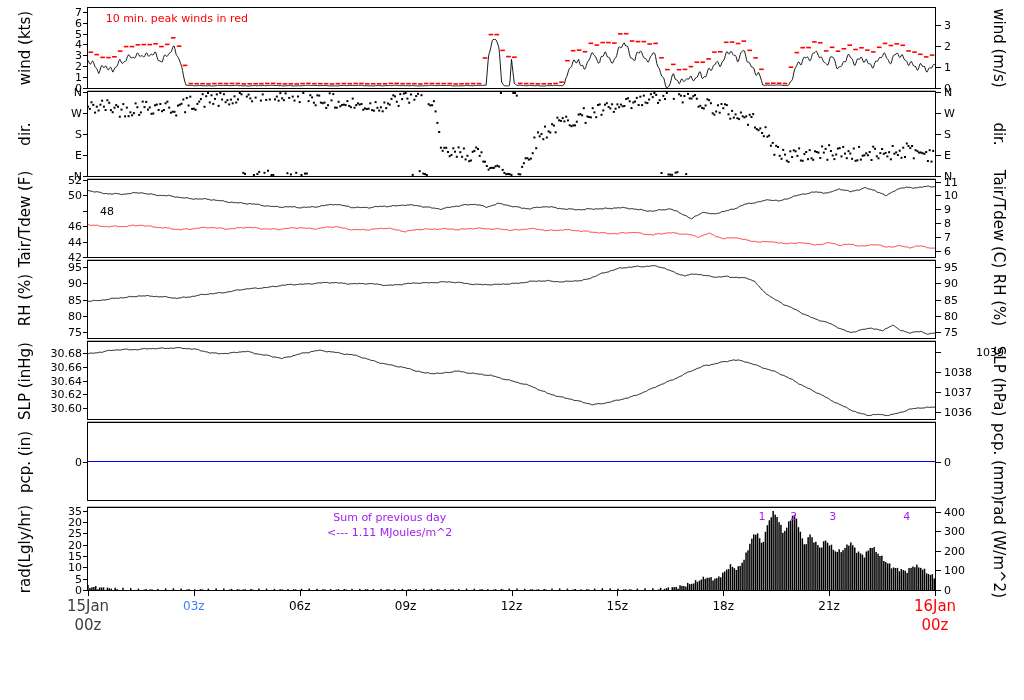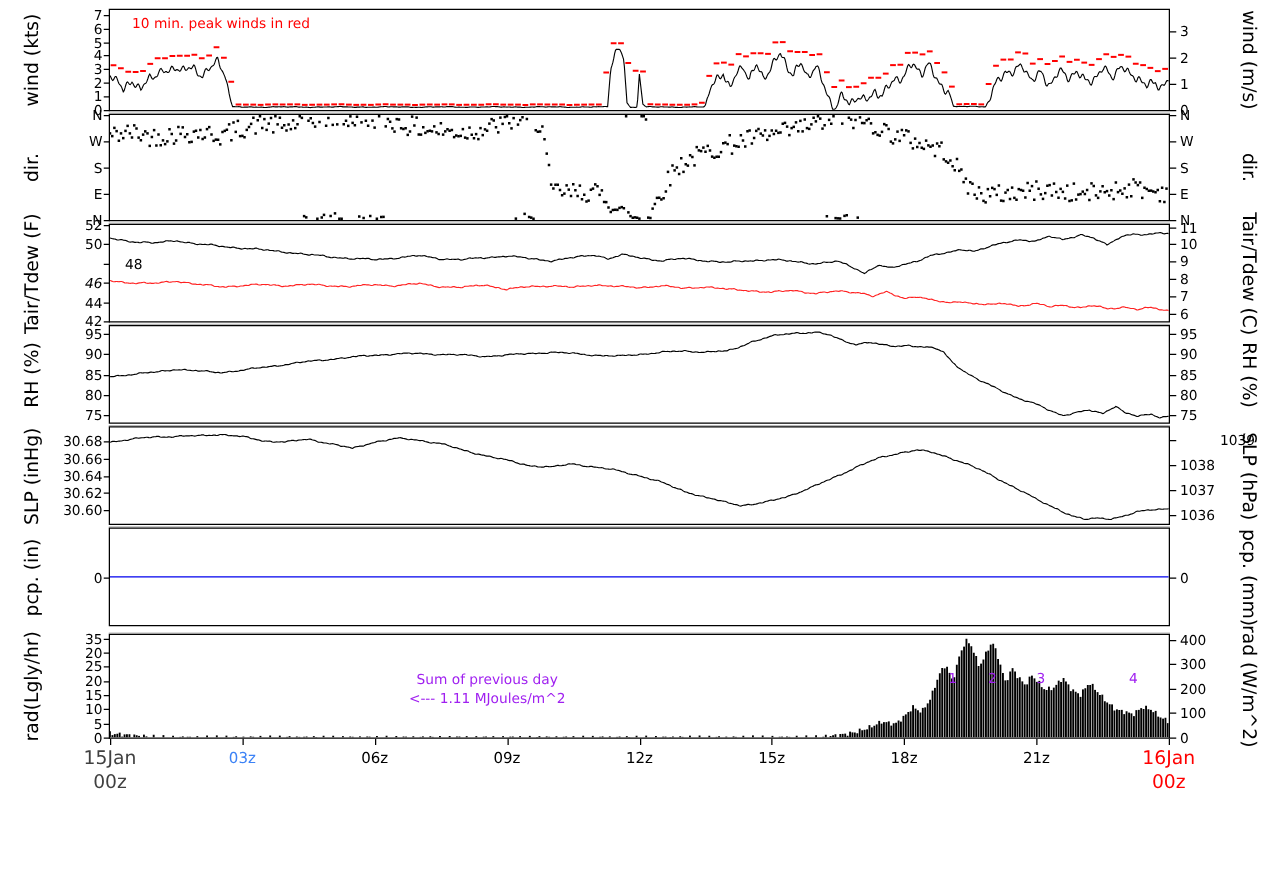--- a/index.html
+++ b/index.html
@@ -9,21 +9,21 @@
   .panel svg{display:block;}
   .sep{position:absolute;left:87px;width:849px;height:1px;background:#b8b8b8;}
   .tickmark{position:absolute;background:#000;}
   .ticklabel{position:absolute;font-size:11px;color:#000;height:13px;line-height:13px;white-space:nowrap;}
   .ticklabel.left{left:24px;width:58px;text-align:right;}
   .ticklabel.right{left:944px;width:60px;text-align:left;}
   .axistitle{position:absolute;width:200px;height:20px;font-size:15px;color:#000;text-align:center;white-space:nowrap;}
   .axistitle.left{transform:rotate(-90deg);}
   .axistitle.right{transform:rotate(90deg);}
   .anno{position:absolute;font-size:11px;white-space:nowrap;}
-  .anno.center{transform:translateX(-50%);margin-top:26px;}
+  .anno.center{transform:translateX(-50%);}
   .xticklabel{position:absolute;font-size:12px;color:#000;width:60px;text-align:center;transform:translateX(-50%);}
   .xend{position:absolute;top:597px;width:100px;text-align:center;font-size:15px;line-height:19px;transform:translateX(-50%);}
   .title{position:absolute;top:648px;left:0;width:1024px;text-align:center;font-size:17px;}
 </style>
 </head>
 <body>
 
 <div class="page">
   <div id="chart">
       <div class="panel" style="left: 87px; top: 7px;">
@@ -724,21 +724,21 @@
           <g>
             <path d="M0.0 44.4L0.7 44.6L1.4 44.9L2.1 45.2L2.8 45.4L3.5 45.4L4.2 45.3L4.9 45.2L5.6 45.2L6.4 45.3L7.1 45.4L7.8 45.3L8.5 45.2L9.2 45.2L9.9 45.4L10.6 45.7L11.3 46.1L12.0 46.3L12.7 46.4L13.4 46.3L14.1 46.4L14.8 46.5L15.5 46.6L16.2 46.7L16.9 46.6L17.6 46.5L18.4 46.5L19.1 46.6L19.8 46.8L20.5 47.0L21.2 46.9L21.9 46.7L22.6 46.5L23.3 46.3L24.0 46.3L24.7 46.2L25.4 46.1L26.1 46.0L26.8 45.8L27.5 45.8L28.2 46.1L28.9 46.4L29.6 46.6L30.4 46.7L31.1 46.6L31.8 46.5L32.5 46.5L33.2 46.7L33.9 46.7L34.6 46.7L35.3 46.6L36.0 46.4L36.7 46.4L37.4 46.5L38.1 46.6L38.8 46.6L39.5 46.4L40.2 46.1L40.9 45.9L41.6 45.7L42.4 45.7L43.1 45.6L43.8 45.4L44.5 45.2L45.2 45.1L45.9 45.3L46.6 45.5L47.3 45.8L48.0 45.8L48.7 45.7L49.4 45.6L50.1 45.4L50.8 45.4L51.5 45.4L52.2 45.4L52.9 45.2L53.6 45.2L54.3 45.3L55.1 45.5L55.8 45.8L56.5 46.1L57.2 46.1L57.9 46.0L58.6 45.9L59.3 45.8L60.0 45.9L60.7 46.0L61.4 46.0L62.1 46.0L62.8 46.0L63.5 46.2L64.2 46.5L64.9 46.9L65.6 47.2L66.3 47.3L67.1 47.3L67.8 47.2L68.5 47.3L69.2 47.5L69.9 47.6L70.6 47.6L71.3 47.5L72.0 47.5L72.7 47.5L73.4 47.8L74.1 48.0L74.8 48.1L75.5 47.9L76.2 47.7L76.9 47.6L77.6 47.6L78.3 47.7L79.1 47.8L79.8 47.8L80.5 47.8L81.2 47.9L81.9 48.2L82.6 48.6L83.3 49.0L84.0 49.2L84.7 49.2L85.4 49.2L86.1 49.2L86.8 49.3L87.5 49.5L88.2 49.6L88.9 49.5L89.6 49.4L90.3 49.3L91.1 49.5L91.8 49.7L92.5 49.8L93.2 49.7L93.9 49.4L94.6 49.1L95.3 49.0L96.0 49.0L96.7 49.0L97.4 49.0L98.1 48.9L98.8 48.8L99.5 48.9L100.2 49.1L100.9 49.3L101.6 49.5L102.3 49.4L103.1 49.2L103.8 49.0L104.5 48.8L105.2 48.8L105.9 48.8L106.6 48.7L107.3 48.5L108.0 48.3L108.7 48.2L109.4 48.3L110.1 48.4L110.8 48.4L111.5 48.1L112.2 47.7L112.9 47.5L113.6 47.4L114.3 47.4L115.1 47.4L115.8 47.4L116.5 47.3L117.2 47.3L117.9 47.5L118.6 47.8L119.3 48.0L120.0 48.0L120.7 47.9L121.4 47.7L122.1 47.6L122.8 47.6L123.5 47.6L124.2 47.7L124.9 47.7L125.6 47.6L126.3 47.6L127.1 47.8L127.8 48.1L128.5 48.2L129.2 48.2L129.9 48.0L130.6 47.8L131.3 47.8L132.0 47.9L132.7 48.1L133.4 48.2L134.1 48.2L134.8 48.3L135.5 48.5L136.2 48.8L136.9 49.1L137.6 49.3L138.3 49.3L139.0 49.1L139.8 49.0L140.5 48.9L141.2 49.0L141.9 49.0L142.6 48.9L143.3 48.7L144.0 48.5L144.7 48.5L145.4 48.6L146.1 48.7L146.8 48.6L147.5 48.3L148.2 48.0L148.9 47.7L149.6 47.6L150.3 47.7L151.0 47.7L151.8 47.7L152.5 47.6L153.2 47.6L153.9 47.7L154.6 48.0L155.3 48.1L156.0 48.1L156.7 47.9L157.4 47.6L158.1 47.4L158.8 47.4L159.5 47.5L160.2 47.5L160.9 47.4L161.6 47.3L162.3 47.4L163.0 47.5L163.8 47.7L164.5 47.8L165.2 47.8L165.9 47.6L166.6 47.4L167.3 47.4L168.0 47.6L168.7 47.8L169.4 48.0L170.1 48.1L170.8 48.2L171.5 48.4L172.2 48.7L172.9 49.1L173.6 49.2L174.3 49.2L175.0 49.0L175.8 48.8L176.5 48.8L177.2 48.9L177.9 49.0L178.6 49.0L179.3 48.9L180.0 48.9L180.7 49.0L181.4 49.1L182.1 49.3L182.8 49.3L183.5 49.1L184.2 48.8L184.9 48.7L185.6 48.7L186.3 48.9L187.0 49.1L187.8 49.1L188.5 49.1L189.2 49.2L189.9 49.4L190.6 49.6L191.3 49.8L192.0 49.7L192.7 49.5L193.4 49.2L194.1 49.0L194.8 48.9L195.5 48.9L196.2 48.8L196.9 48.7L197.6 48.4L198.3 48.3L199.0 48.4L199.8 48.4L200.5 48.4L201.2 48.2L201.9 47.9L202.6 47.7L203.3 47.6L204.0 47.7L204.7 47.8L205.4 47.9L206.1 47.9L206.8 47.9L207.5 48.0L208.2 48.2L208.9 48.4L209.6 48.4L210.3 48.2L211.0 47.9L211.7 47.7L212.5 47.7L213.2 47.8L213.9 47.9L214.6 48.0L215.3 48.0L216.0 47.9L216.7 48.0L217.4 48.3L218.1 48.4L218.8 48.4L219.5 48.3L220.2 48.1L220.9 48.0L221.6 48.2L222.3 48.4L223.0 48.6L223.7 48.7L224.5 48.8L225.2 48.9L225.9 49.0L226.6 49.2L227.3 49.4L228.0 49.3L228.7 49.0L229.4 48.7L230.1 48.4L230.8 48.3L231.5 48.3L232.2 48.3L232.9 48.1L233.6 47.9L234.3 47.8L235.0 47.8L235.7 47.8L236.5 47.7L237.2 47.5L237.9 47.2L238.6 46.9L239.3 46.9L240.0 46.9L240.7 47.1L241.4 47.2L242.1 47.2L242.8 47.1L243.5 47.1L244.2 47.3L244.9 47.3L245.6 47.3L246.3 47.0L247.0 46.7L247.7 46.5L248.5 46.6L249.2 46.8L249.9 47.0L250.6 47.2L251.3 47.2L252.0 47.3L252.7 47.4L253.4 47.7L254.1 48.0L254.8 48.1L255.5 48.0L256.2 47.9L256.9 48.0L257.6 48.3L258.3 48.6L259.0 49.0L259.7 49.2L260.5 49.3L261.2 49.5L261.9 49.7L262.6 49.9L263.3 50.1L264.0 50.0L264.7 49.8L265.4 49.6L266.1 49.4L266.8 49.5L267.5 49.6L268.2 49.7L268.9 49.6L269.6 49.6L270.3 49.5L271.0 49.6L271.7 49.8L272.5 49.8L273.2 49.7L273.9 49.5L274.6 49.3L275.3 49.3L276.0 49.5L276.7 49.8L277.4 49.9L278.1 50.0L278.8 49.9L279.5 50.0L280.2 50.1L280.9 50.2L281.6 50.1L282.3 49.9L283.0 49.5L283.7 49.1L284.5 49.0L285.2 49.0L285.9 49.0L286.6 49.0L287.3 48.8L288.0 48.7L288.7 48.7L289.4 48.7L290.1 48.8L290.8 48.7L291.5 48.5L292.2 48.2L292.9 48.1L293.6 48.2L294.3 48.5L295.0 48.6L295.7 48.7L296.4 48.6L297.2 48.5L297.9 48.5L298.6 48.6L299.3 48.5L300.0 48.3L300.7 48.2L301.4 48.1L302.1 48.1L302.8 48.4L303.5 48.7L304.2 49.0L304.9 49.1L305.6 49.2L306.3 49.3L307.0 49.6L307.7 49.9L308.4 50.1L309.2 50.1L309.9 50.0L310.6 50.0L311.3 50.2L312.0 50.6L312.7 51.0L313.4 51.2L314.1 51.4L314.8 51.4L315.5 51.5L316.2 51.7L316.9 51.9L317.6 51.9L318.3 51.5L319.0 51.0L319.7 50.7L320.4 50.5L321.2 50.6L321.9 50.6L322.6 50.5L323.3 50.3L324.0 50.2L324.7 50.1L325.4 50.1L326.1 50.2L326.8 50.0L327.5 49.8L328.2 49.5L328.9 49.4L329.6 49.5L330.3 49.7L331.0 49.9L331.7 49.9L332.4 49.7L333.2 49.6L333.9 49.6L334.6 49.6L335.3 49.5L336.0 49.3L336.7 49.0L337.4 48.7L338.1 48.7L338.8 48.8L339.5 49.0L340.2 49.1L340.9 49.1L341.6 49.1L342.3 49.1L343.0 49.2L343.7 49.3L344.4 49.4L345.2 49.2L345.9 49.0L346.6 48.9L347.3 49.0L348.0 49.2L348.7 49.5L349.4 49.5L350.1 49.5L350.8 49.3L351.5 49.2L352.2 49.2L352.9 49.1L353.6 49.0L354.3 48.8L355.0 48.5L355.7 48.4L356.4 48.4L357.2 48.6L357.9 48.8L358.6 48.9L359.3 48.9L360.0 48.9L360.7 48.9L361.4 49.1L362.1 49.2L362.8 49.2L363.5 49.1L364.2 49.0L364.9 49.0L365.6 49.3L366.3 49.6L367.0 49.8L367.7 49.9L368.4 49.8L369.2 49.8L369.9 49.8L370.6 49.9L371.3 49.8L372.0 49.5L372.7 49.1L373.4 48.8L374.1 48.7L374.8 48.8L375.5 49.0L376.2 49.1L376.9 49.0L377.6 48.9L378.3 48.9L379.0 48.9L379.7 49.0L380.4 49.0L381.1 48.8L381.9 48.6L382.6 48.5L383.3 48.6L384.0 48.8L384.7 48.9L385.4 49.0L386.1 48.8L386.8 48.6L387.5 48.4L388.2 48.3L388.9 48.4L389.6 48.3L390.3 48.1L391.0 47.9L391.7 47.8L392.4 48.0L393.1 48.3L393.9 48.5L394.6 48.6L395.3 48.6L396.0 48.6L396.7 48.6L397.4 48.8L398.1 48.9L398.8 48.9L399.5 48.8L400.2 48.7L400.9 48.7L401.6 48.9L402.3 49.2L403.0 49.4L403.7 49.4L404.4 49.2L405.1 49.1L405.9 49.1L406.6 49.1L407.3 49.0L408.0 48.8L408.7 48.6L409.4 48.4L410.1 48.5L410.8 48.7L411.5 49.0L412.2 49.2L412.9 49.3L413.6 49.2L414.3 49.3L415.0 49.4L415.7 49.6L416.4 49.7L417.1 49.6L417.9 49.6L418.6 49.6L419.3 49.8L420.0 50.1L420.7 50.4L421.4 50.5L422.1 50.4L422.8 50.3L423.5 50.3L424.2 50.2L424.9 50.1L425.6 50.0L426.3 49.7L427.0 49.5L427.7 49.4L428.4 49.5L429.1 49.7L429.9 49.9L430.6 50.0L431.3 49.9L432.0 49.7L432.7 49.7L433.4 49.7L434.1 49.7L434.8 49.6L435.5 49.4L436.2 49.2L436.9 49.1L437.6 49.2L438.3 49.4L439.0 49.4L439.7 49.2L440.4 48.9L441.1 48.6L441.9 48.6L442.6 48.6L443.3 48.6L444.0 48.5L444.7 48.3L445.4 48.2L446.1 48.4L446.8 48.7L447.5 49.0L448.2 49.3L448.9 49.3L449.6 49.3L450.3 49.4L451.0 49.5L451.7 49.7L452.4 49.8L453.1 49.8L453.9 49.8L454.6 49.8L455.3 50.0L456.0 50.4L456.7 50.7L457.4 50.8L458.1 50.7L458.8 50.6L459.5 50.5L460.2 50.4L460.9 50.3L461.6 50.2L462.3 50.0L463.0 49.9L463.7 49.8L464.4 50.0L465.1 50.3L465.8 50.5L466.6 50.6L467.3 50.5L468.0 50.4L468.7 50.4L469.4 50.4L470.1 50.4L470.8 50.4L471.5 50.2L472.2 50.0L472.9 50.0L473.6 50.1L474.3 50.2L475.0 50.3L475.7 50.1L476.4 49.8L477.1 49.6L477.8 49.6L478.6 49.6L479.3 49.7L480.0 49.6L480.7 49.5L481.4 49.5L482.1 49.7L482.8 50.0L483.5 50.4L484.2 50.6L484.9 50.6L485.6 50.5L486.3 50.5L487.0 50.6L487.7 50.8L488.4 50.8L489.1 50.8L489.8 50.7L490.6 50.7L491.3 50.9L492.0 51.2L492.7 51.4L493.4 51.5L494.1 51.4L494.8 51.1L495.5 51.0L496.2 51.0L496.9 51.1L497.6 51.1L498.3 51.0L499.0 50.9L499.7 51.0L500.4 51.4L501.1 51.7L501.8 52.1L502.6 52.2L503.3 52.1L504.0 52.1L504.7 52.2L505.4 52.3L506.1 52.4L506.8 52.5L507.5 52.4L508.2 52.4L508.9 52.4L509.6 52.7L510.3 52.9L511.0 53.1L511.7 53.0L512.4 52.8L513.1 52.6L513.8 52.6L514.6 52.7L515.3 52.8L516.0 52.8L516.7 52.7L517.4 52.7L518.1 53.0L518.8 53.3L519.5 53.7L520.2 53.8L520.9 53.8L521.6 53.7L522.3 53.6L523.0 53.6L523.7 53.7L524.4 53.8L525.1 53.7L525.8 53.6L526.6 53.5L527.3 53.6L528.0 53.9L528.7 54.0L529.4 54.0L530.1 53.6L530.8 53.3L531.5 53.0L532.2 52.9L532.9 52.9L533.6 52.8L534.3 52.7L535.0 52.5L535.7 52.6L536.4 52.8L537.1 53.0L537.8 53.2L538.6 53.2L539.3 53.0L540.0 52.8L540.7 52.7L541.4 52.7L542.1 52.7L542.8 52.7L543.5 52.5L544.2 52.4L544.9 52.4L545.6 52.5L546.3 52.7L547.0 52.7L547.7 52.6L548.4 52.5L549.1 52.4L549.8 52.5L550.5 52.7L551.3 52.9L552.0 53.0L552.7 53.0L553.4 53.2L554.1 53.5L554.8 53.9L555.5 54.3L556.2 54.5L556.9 54.5L557.6 54.4L558.3 54.4L559.0 54.4L559.7 54.6L560.4 54.7L561.1 54.6L561.8 54.6L562.5 54.6L563.3 54.7L564.0 55.0L564.7 55.1L565.4 54.9L566.1 54.6L566.8 54.2L567.5 54.0L568.2 53.9L568.9 53.9L569.6 53.8L570.3 53.7L571.0 53.6L571.7 53.6L572.4 53.8L573.1 54.0L573.8 54.1L574.5 54.0L575.3 53.7L576.0 53.4L576.7 53.3L577.4 53.3L578.1 53.2L578.8 53.1L579.5 53.0L580.2 52.8L580.9 52.8L581.6 52.9L582.3 53.0L583.0 53.1L583.7 52.9L584.4 52.7L585.1 52.6L585.8 52.6L586.5 52.8L587.3 53.0L588.0 53.1L588.7 53.2L589.4 53.3L590.1 53.6L590.8 53.9L591.5 54.2L592.2 54.4L592.9 54.3L593.6 54.1L594.3 54.0L595.0 54.1L595.7 54.2L596.4 54.3L597.1 54.2L597.8 54.1L598.5 54.1L599.3 54.2L600.0 54.4L600.7 54.7L601.4 54.8L602.1 54.7L602.8 54.7L603.5 54.7L604.2 55.0L604.9 55.3L605.6 55.6L606.3 55.7L607.0 55.9L607.7 56.2L608.4 56.6L609.1 57.1L609.8 57.4L610.5 57.4L611.3 57.0L612.0 56.5L612.7 56.2L613.4 56.0L614.1 55.8L614.8 55.5L615.5 55.1L616.2 54.8L616.9 54.6L617.6 54.5L618.3 54.4L619.0 54.2L619.7 53.8L620.4 53.4L621.1 53.0L621.8 53.2L622.5 53.6L623.3 54.0L624.0 54.4L624.7 54.6L625.4 55.0L626.1 55.4L626.8 56.0L627.5 56.4L628.2 56.7L628.9 56.8L629.6 56.8L630.3 56.9L631.0 57.1L631.7 57.5L632.4 57.8L633.1 58.0L633.8 58.1L634.5 58.3L635.2 58.7L636.0 58.8L636.7 58.8L637.4 58.6L638.1 58.3L638.8 58.0L639.5 57.8L640.2 57.8L640.9 57.9L641.6 57.9L642.3 57.9L643.0 57.8L643.7 57.8L644.4 57.9L645.1 58.0L645.8 57.9L646.5 58.0L647.2 57.9L648.0 57.8L648.7 57.8L649.4 58.1L650.1 58.3L650.8 58.4L651.5 58.5L652.2 58.6L652.9 58.7L653.6 59.0L654.3 59.3L655.0 59.5L655.7 59.5L656.4 59.4L657.1 59.3L657.8 59.5L658.5 59.8L659.2 60.1L660.0 60.3L660.7 60.4L661.4 60.6L662.1 60.8L662.8 61.2L663.5 61.4L664.2 61.5L664.9 61.4L665.6 61.3L666.3 61.2L667.0 61.3L667.7 61.6L668.4 61.8L669.1 61.9L669.8 61.9L670.5 62.0L671.2 62.1L672.0 62.2L672.7 62.2L673.4 62.0L674.1 61.7L674.8 61.5L675.5 61.4L676.2 61.5L676.9 61.6L677.6 61.7L678.3 61.7L679.0 61.6L679.7 61.6L680.4 61.7L681.1 61.8L681.8 62.0L682.5 62.0L683.2 61.8L684.0 61.7L684.7 61.8L685.4 62.0L686.1 62.2L686.8 62.3L687.5 62.4L688.2 62.4L688.9 62.6L689.6 62.8L690.3 63.1L691.0 63.1L691.7 63.1L692.4 62.9L693.1 62.7L693.8 62.8L694.5 63.1L695.2 63.3L696.0 63.4L696.7 63.4L697.4 63.4L698.1 63.6L698.8 63.7L699.5 63.8L700.2 63.7L700.9 63.5L701.6 63.2L702.3 63.0L703.0 63.1L703.7 63.2L704.4 63.3L705.1 63.3L705.8 63.3L706.5 63.2L707.2 63.2L708.0 63.3L708.7 63.3L709.4 63.1L710.1 62.8L710.8 62.6L711.5 62.5L712.2 62.7L712.9 62.9L713.6 63.0L714.3 63.0L715.0 62.9L715.7 62.9L716.4 63.0L717.1 63.3L717.8 63.4L718.5 63.4L719.2 63.3L719.9 63.2L720.7 63.3L721.4 63.6L722.1 63.9L722.8 64.1L723.5 64.1L724.2 64.2L724.9 64.4L725.6 64.7L726.3 65.0L727.0 65.1L727.7 64.8L728.4 64.5L729.1 64.4L729.8 64.4L730.5 64.5L731.2 64.7L731.9 64.6L732.7 64.5L733.4 64.4L734.1 64.3L734.8 64.3L735.5 64.2L736.2 64.0L736.9 63.5L737.6 63.1L738.3 62.8L739.0 62.8L739.7 62.8L740.4 62.8L741.1 62.7L741.8 62.7L742.5 62.8L743.2 63.1L743.9 63.4L744.7 63.6L745.4 63.6L746.1 63.6L746.8 63.6L747.5 63.8L748.2 64.2L748.9 64.7L749.6 65.0L750.3 65.2L751.0 65.4L751.7 65.5L752.4 65.6L753.1 65.6L753.8 65.4L754.5 65.1L755.2 64.7L755.9 64.4L756.7 64.3L757.4 64.4L758.1 64.5L758.8 64.5L759.5 64.4L760.2 64.3L760.9 64.2L761.6 64.3L762.3 64.3L763.0 64.5L763.7 64.4L764.4 64.4L765.1 64.5L765.8 64.7L766.5 65.1L767.2 65.5L767.9 65.7L768.7 65.7L769.4 65.8L770.1 65.9L770.8 66.0L771.5 66.1L772.2 66.0L772.9 65.8L773.6 65.6L774.3 65.5L775.0 65.7L775.7 65.9L776.4 66.1L777.1 66.0L777.8 65.8L778.5 65.6L779.2 65.6L779.9 65.6L780.7 65.5L781.4 65.3L782.1 64.9L782.8 64.7L783.5 64.6L784.2 64.8L784.9 64.9L785.6 64.9L786.3 64.8L787.0 64.6L787.7 64.7L788.4 64.9L789.1 65.1L789.8 65.1L790.5 65.1L791.2 64.9L791.9 64.9L792.7 65.1L793.4 65.5L794.1 65.9L794.8 66.1L795.5 66.3L796.2 66.4L796.9 66.7L797.6 67.0L798.3 67.1L799.0 67.0L799.7 66.8L800.4 66.6L801.1 66.6L801.8 66.7L802.5 67.0L803.2 67.1L803.9 67.1L804.6 67.0L805.4 66.8L806.1 66.7L806.8 66.7L807.5 66.6L808.2 66.3L808.9 65.9L809.6 65.6L810.3 65.4L811.0 65.5L811.7 65.6L812.4 65.9L813.1 66.0L813.8 66.1L814.5 66.2L815.2 66.4L815.9 66.6L816.6 66.8L817.4 66.8L818.1 66.8L818.8 66.8L819.5 67.0L820.2 67.3L820.9 67.7L821.6 67.9L822.3 68.0L823.0 67.7L823.7 67.5L824.4 67.3L825.1 67.2L825.8 66.9L826.5 66.6L827.2 66.2L827.9 65.9L828.6 65.9L829.4 66.0L830.1 66.1L830.8 66.1L831.5 66.0L832.2 65.9L832.9 65.8L833.6 66.1L834.3 66.3L835.0 66.5L835.7 66.5L836.4 66.5L837.1 66.6L837.8 67.0L838.5 67.4L839.2 67.7L839.9 67.9L840.6 67.9L841.4 67.9L842.1 68.0L842.8 68.2L843.5 68.2L844.2 68.2L844.9 68.1L845.6 68.0L846.3 68.2L847.0 68.5" fill="none" stroke="#FF2222" stroke-width="0.9"></path>
           </g>
         </svg>
       </div>
       <div class="tickmark" style="left: 83px; width: 5px; height: 1px; top: 257px;"></div>
       <div class="ticklabel left" style="top: 251px;">42</div>
       <div class="tickmark" style="left: 83px; width: 5px; height: 1px; top: 241.6px;"></div>
       <div class="ticklabel left" style="top: 235.6px;">44</div>
       <div class="tickmark" style="left: 83px; width: 5px; height: 1px; top: 226.2px;"></div>
-      <div class="ticklabel left" style="top: 220.2px; font-style: italic;">46</div>
+      <div class="ticklabel left" style="top: 220.2px;">46</div>
       <div class="tickmark" style="left: 83px; width: 5px; height: 1px; top: 210.8px;"></div>
       <div class="ticklabel left" style="top: 204.8px; padding-left: 32px;">48</div>
       <div class="tickmark" style="left: 83px; width: 5px; height: 1px; top: 195.4px;"></div>
       <div class="ticklabel left" style="top: 189.4px;">50</div>
       <div class="tickmark" style="left: 83px; width: 5px; height: 1px; top: 180px;"></div>
       <div class="ticklabel left" style="top: 174px;">52</div>
       <div class="tickmark" style="left: 936px; width: 5px; height: 1px; top: 250.84px;"></div>
       <div class="ticklabel right" style="top: 244.84px;">6</div>
       <div class="tickmark" style="left: 936px; width: 5px; height: 1px; top: 236.98px;"></div>
       <div class="ticklabel right" style="top: 230.98px;">7</div>

